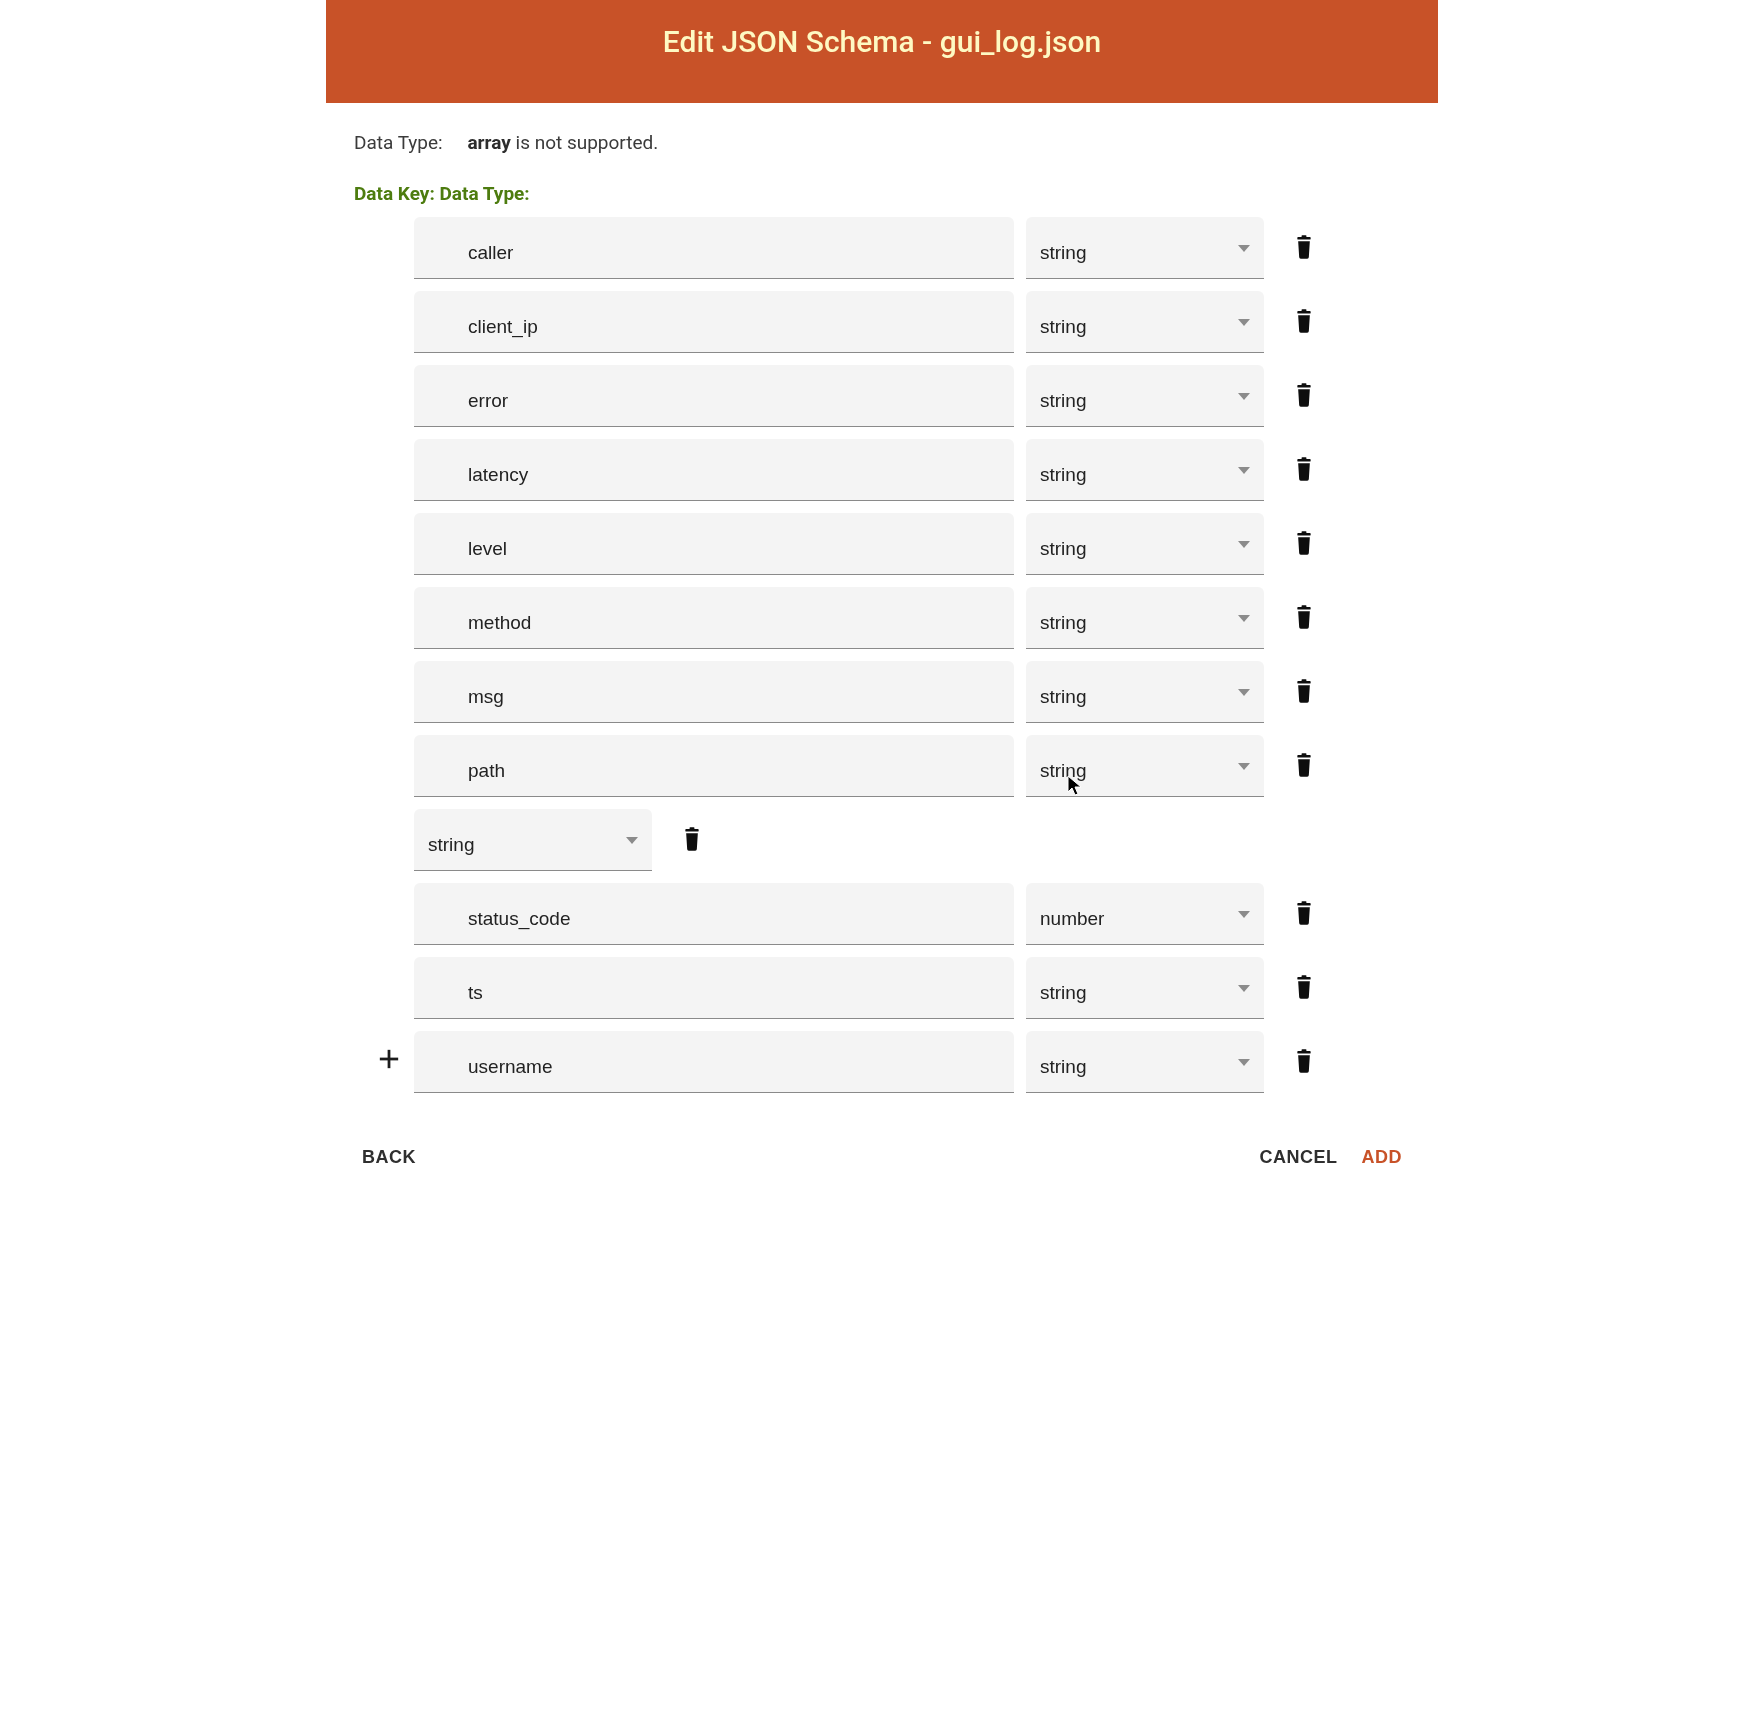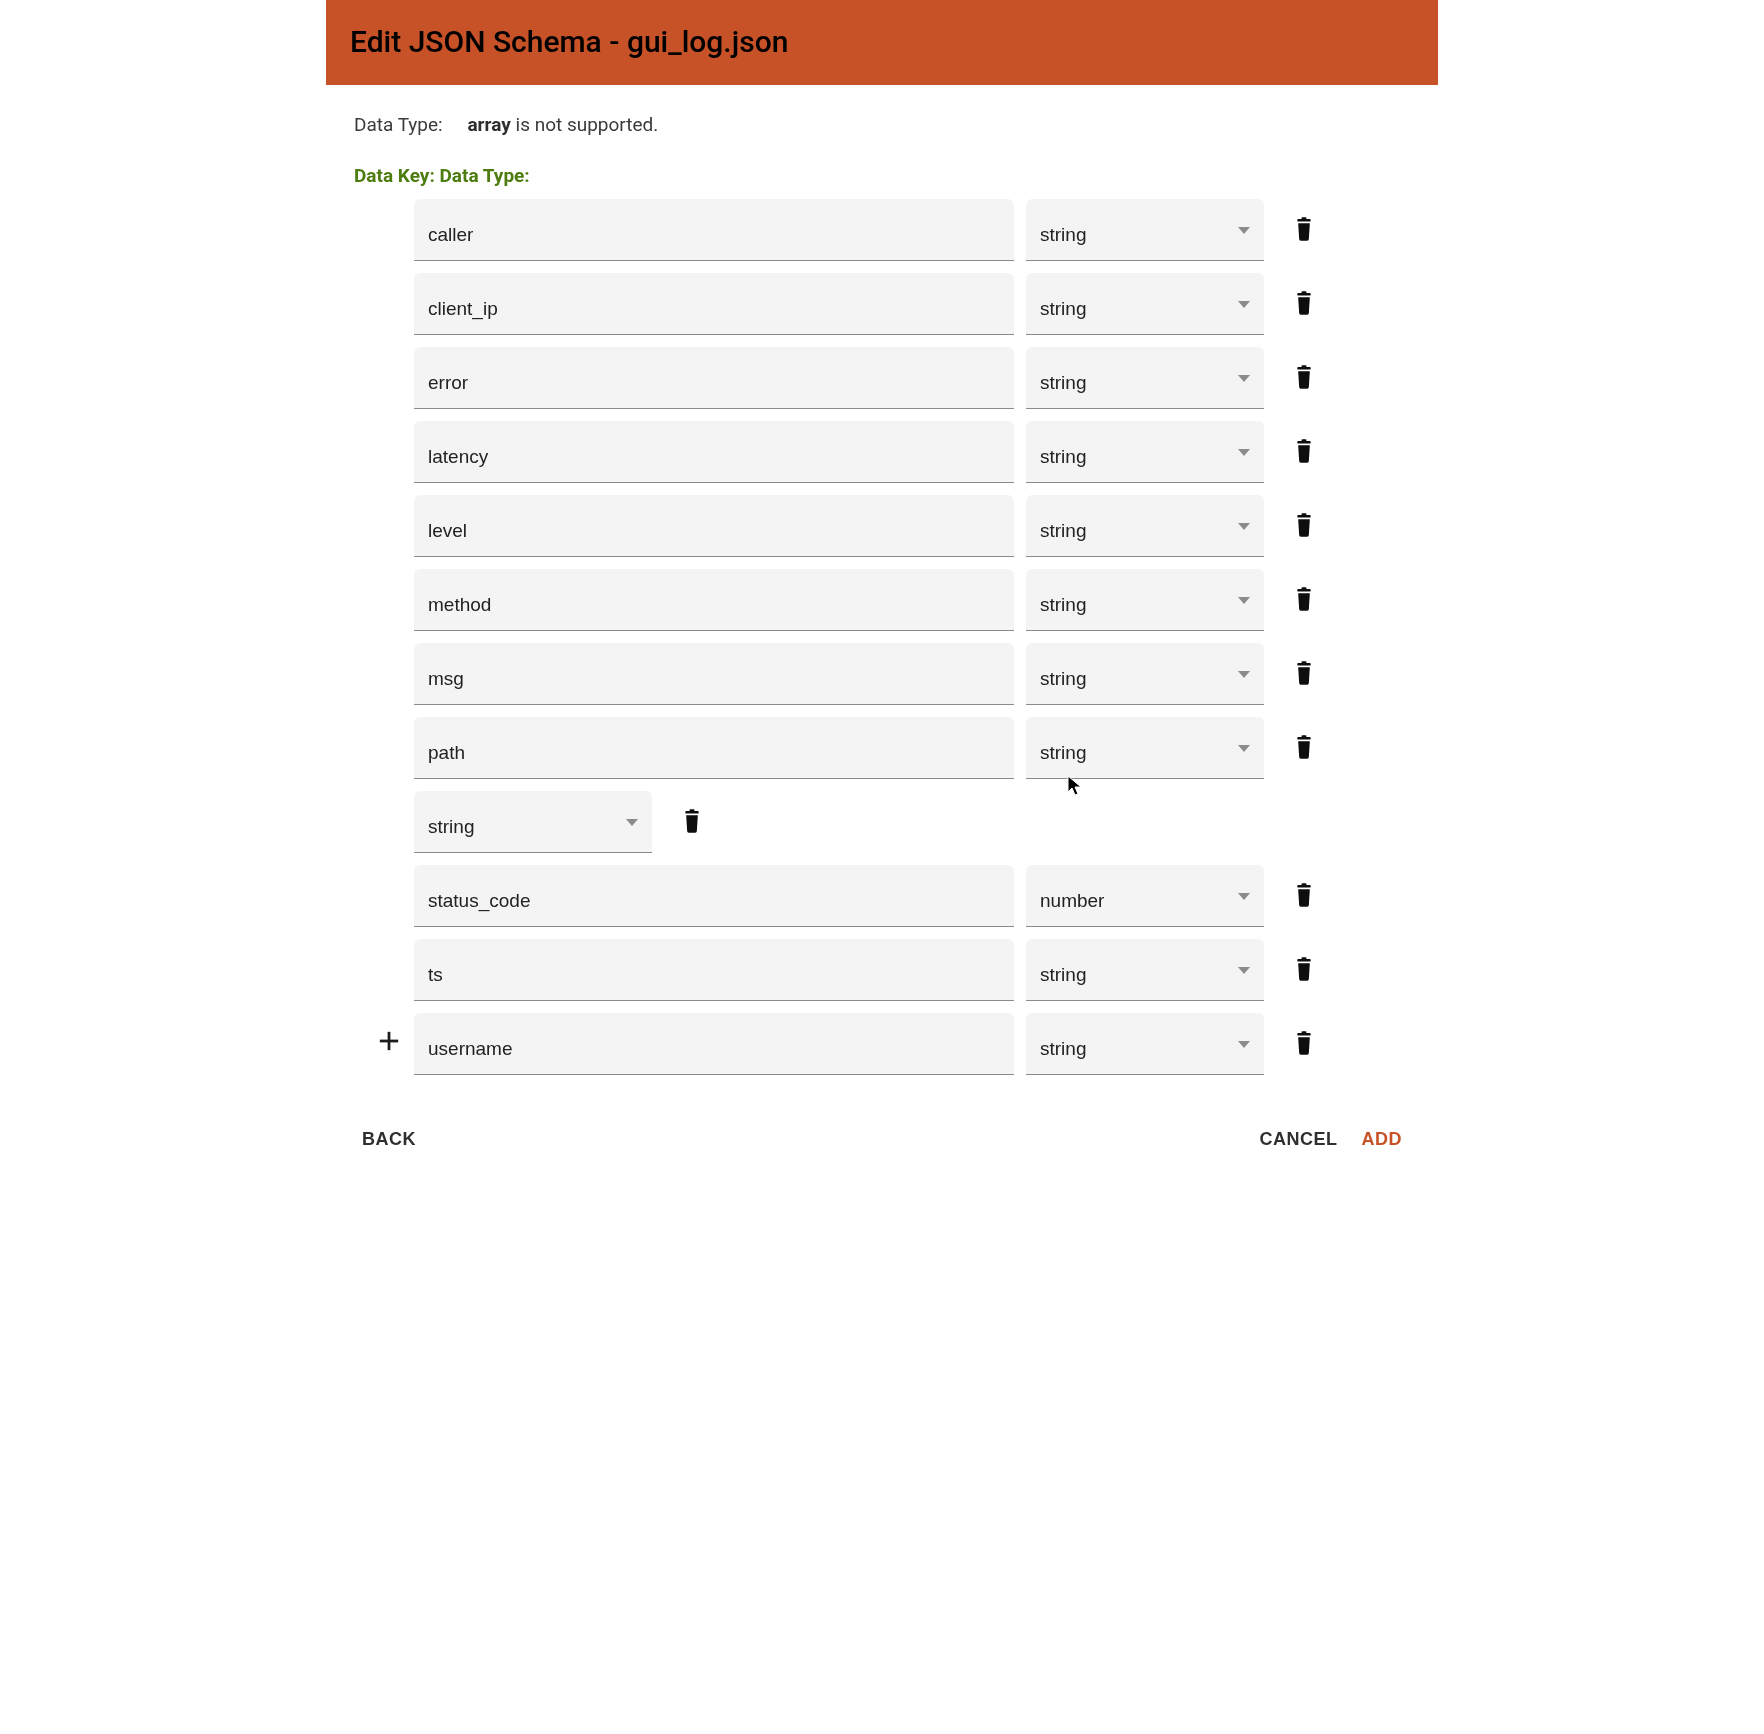--- a/index.html
+++ b/index.html
@@ -2,22 +2,23 @@
 <html><head>
 <meta charset="utf-8">
 <style>
   * { box-sizing: border-box; margin: 0; padding: 0; }
   html, body { width: 100%; height: 100%; font-family: Roboto, "Helvetica Neue", Arial, sans-serif; background: #ffffff; color: #222; }
 
   .dialog { width: 1112px; margin: 0 auto; }
 
   .dialog-header {
     background: #c85228;
-    color: #000000;
-    padding: 24px 24px 26px 24px;
+    color: #fef9c3;
+    padding: 24px 24px 44px 24px;
+    text-align: center;
   }
   .dialog-title { font-size: 30px; font-weight: 500; }
 
   .dialog-body { padding: 28px 28px 10px 28px; background: #ffffff; }
 
   .notice { font-size: 19px; color: #3b3b3b; margin-bottom: 28px; }
   .notice .bold { font-weight: 700; color: #2d2d2d; margin-left: 20px; }
 
   .columns-header { font-size: 19px; font-weight: 700; margin-bottom: 12px; color: #4d7c0f;}
 
@@ -44,20 +45,21 @@
   .key-field   { width: 600px; }
   .type-field  { width: 238px; position: relative; }
 
   .key-input {
     width: 100%;
     border: none;
     background: transparent;
     font-size: 19px;
     color: #222;
     outline: none;
+    margin-left: 40px;
   }
   .type-value {
     width: 100%;
     font-size: 19px;
     color: #222;
     background: transparent;
     border: none;
     outline: none;
     cursor: pointer;
     text-align: left;

